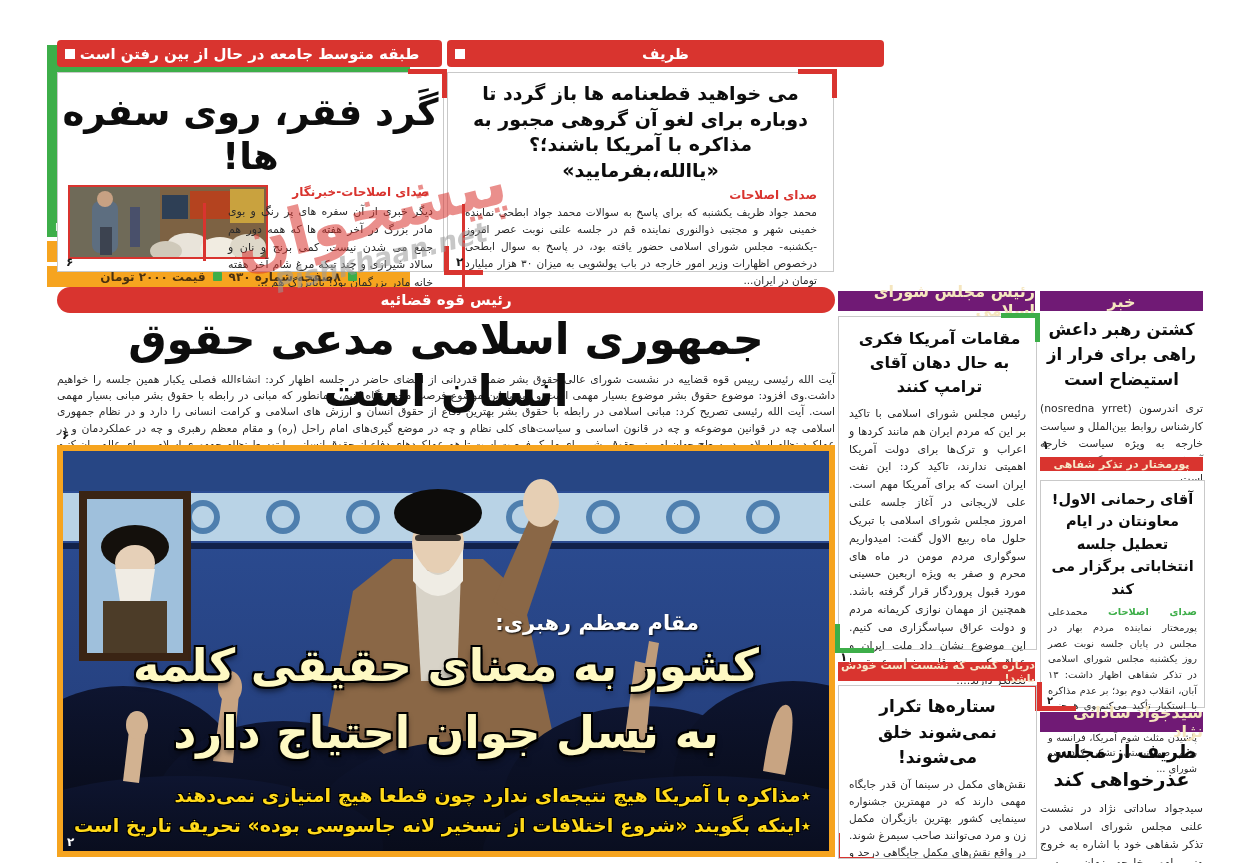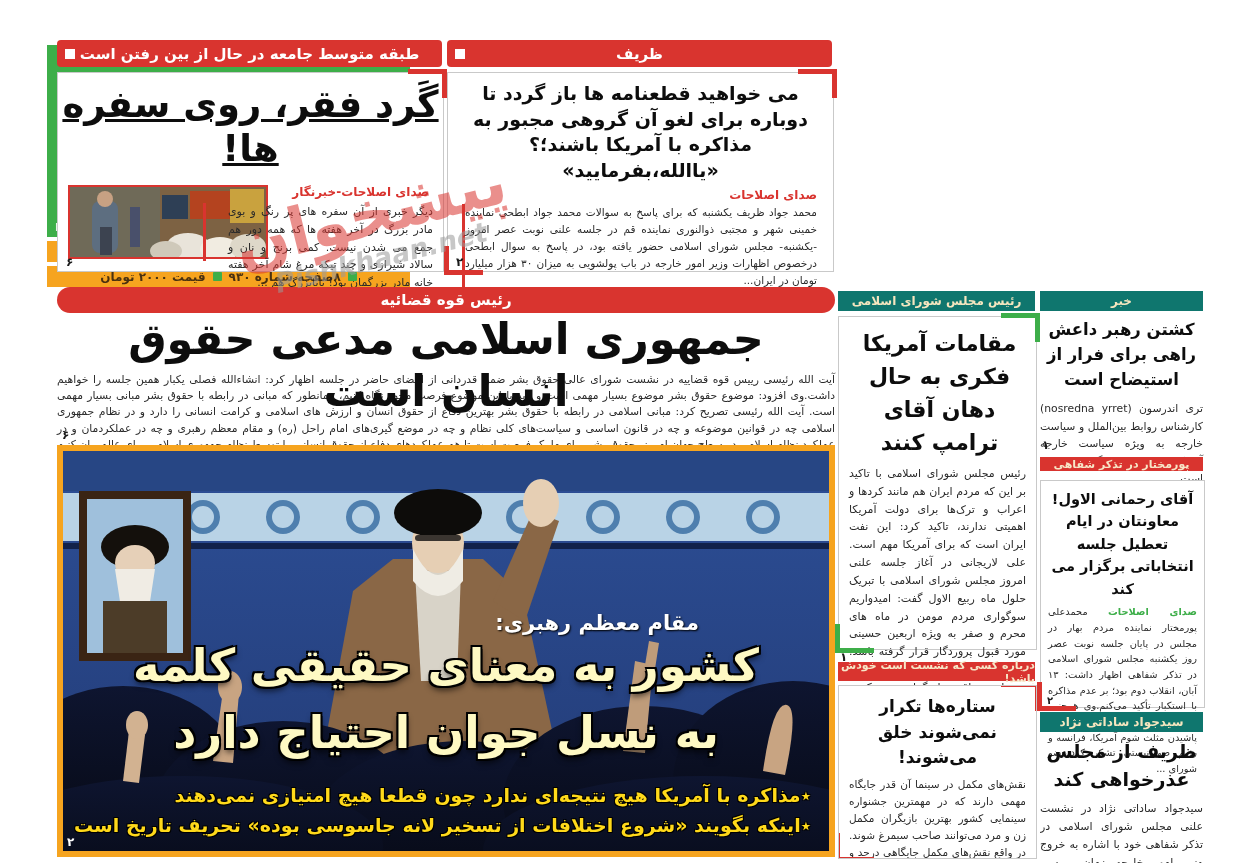--- a/index.html
+++ b/index.html
@@ -21,22 +21,22 @@
   .masthead .site{position:absolute;bottom:4px;right:10px;font-size:15px;direction:ltr;}
   .datebar{left:47px;width:363px;height:21px;background:#F6A41F;color:#4a3110;
     font-size:12px;font-weight:bold;display:flex;align-items:center;justify-content:center;gap:7px;}
   .datebar.b1{top:241px;}
   .datebar.b2{top:266px;}
   .gsq{display:inline-block;width:9px;height:9px;background:#3DAE49;border-radius:1px;}
   
   .redbar{background:#D9342F;color:#fff;display:flex;align-items:center;justify-content:center;
     font-weight:bold;border-radius:4px;}
   .wsq{position:absolute;left:8px;top:50%;transform:translateY(-50%);width:10px;height:10px;background:#fff;}
-  .greenhead{background:#0f766e;color:#f5e6bf;display:flex;align-items:center;justify-content:center;
-    font-size:12px;font-weight:bold;}
+  .greenhead{background:#701a75;color:#f5e6bf;display:flex;align-items:center;justify-content:center;
+    font-size:16px;font-weight:bold;}
   .redhead{background:#D9342F;color:#f7e7c8;display:flex;align-items:center;justify-content:center;
     font-size:11px;font-weight:bold;}
   
   .artbox{border:1px solid #c9c9c9;background:#fff;}
   .corner{position:absolute;width:34px;height:24px;}
   .corner.tr{top:-4px;right:-4px;border-top:5px solid;border-right:5px solid;}
   .corner.bl{bottom:-4px;left:-4px;border-bottom:5px solid;border-left:5px solid;}
   .corner.red{border-color:#D9342F;}
   .corner.green{border-color:#3DAE49;}
   .headline-xl{font-weight:900;text-align:center;line-height:1.2;color:#0d0d0d;}
@@ -84,21 +84,21 @@
     <span class="gsq"></span>
     <span>قیمت ۲۰۰۰ تومان</span>
   </div>
 
   <div class="abs redbar" style="left:57px;top:40px;width:385px;height:27px;font-size:15px;">
     <span class="wsq"></span>
     <span>طبقه متوسط جامعه در حال از بین رفتن است</span>
   </div>
   <div class="abs artbox" style="left:57px;top:72px;width:385px;height:198px;">
     <span class="corner tr red"></span>
-    <div class="headline-xl" style="font-size:37px;margin-top:10px;text-decoration:underline;">گَرد فقر، روی سفره ها!</div>
+    <div class="headline-xl" style="font-size:37px;margin-top:18px;">گَرد فقر، روی سفره ها!</div>
 
     <div class="abs" style="left:10px;top:112px;width:200px;height:74px;border:2px solid #D9342F;box-sizing:border-box;">
       <svg width="100%" height="100%" viewBox="0 0 196 70" preserveAspectRatio="none">
         <rect width="196" height="70" fill="#6f6a58"></rect>
         <rect x="90" width="106" height="70" fill="#7d6243"></rect>
         <rect x="120" y="4" width="40" height="28" fill="#b4431f"></rect>
         <rect x="160" y="2" width="34" height="34" fill="#c9a23e"></rect>
         <rect x="92" y="8" width="26" height="24" fill="#2e3f55"></rect>
         <ellipse cx="118" cy="60" rx="22" ry="14" fill="#e9e4da"></ellipse>
         <ellipse cx="150" cy="62" rx="20" ry="12" fill="#f1ece1"></ellipse>
@@ -108,21 +108,21 @@
         <circle cx="35" cy="12" r="8" fill="#c7a183"></circle>
         <rect x="30" y="40" width="12" height="28" fill="#3c4350"></rect>
         <rect x="60" y="20" width="10" height="40" fill="#49506b"></rect>
       </svg>
     </div>
     <div class="abs byline-red" style="right:14px;top:112px;">صدای اصلاحات-خبرنگار</div>
     <div class="abs body-sm vline-red" style="right:10px;top:130px;width:205px;height:58px;padding-left:22px;">دیگر خبری از آن سفره های پر رنگ و بوی مادر بزرگ در آخر هفته ها که همه دور هم جمع می شدن نیست. کمی برنج و نان و سالاد شیرازی و چند تیکه مرغ شام آخر هفته خانه مادر بزرگمان بود! بابابزرگ هم ...</div>
     <div class="abs pgnum" style="left:8px;bottom:2px;">۶</div>
   </div>
 
-  <div class="abs redbar" style="left:447px;top:40px;width:385px;height:27px;font-size:15px;">
+  <div class="abs redbar" style="left:447px;top:40px;width:437px;height:27px;font-size:15px;">
     <span class="wsq"></span>
     <span>ظریف</span>
   </div>
   <div class="abs artbox" style="left:447px;top:72px;width:385px;height:198px;">
     <span class="corner tr red"></span>
     <span class="corner bl red"></span>
     <div class="headline-xl" style="font-size:19px;margin:8px 14px 0 14px;line-height:1.35;">می خواهید قطعنامه ها باز گردد تا دوباره برای لغو آن گروهی مجبور به مذاکره با آمریکا باشند؛؟ «یاالله،بفرمایید»</div>
     <div class="byline-red" style="margin:4px 16px 0 0;text-align:right;">صدای اصلاحات</div>
     <div class="body-sm vline-red" style="margin:2px 16px 0 14px;font-size:10.5px;">محمد جواد ظریف یکشنبه که برای پاسخ به سوالات محمد جواد ابطحی نماینده خمینی شهر و مجتبی ذوالنوری نماینده قم در جلسه علنی نوبت عصر امروز -یکشنبه- مجلس شورای اسلامی حضور یافته بود، در پاسخ به سوال ابطحی درخصوص اظهارات وزیر امور خارجه در باب پولشویی به میزان ۳۰ هزار میلیارد تومان در ایران...</div>
     <div class="abs pgnum" style="left:8px;bottom:2px;">۲</div>
@@ -214,21 +214,21 @@
       <div class="abs pgnum" style="left:4px;bottom:2px;color:#fff;">۲</div>
     </div>
   </div>
 
   <div class="abs greenhead" style="left:838px;top:291px;width:197px;height:20px;">
     <span>رئیس مجلس شورای اسلامی</span>
   </div>
   <div class="abs artbox" style="left:838px;top:316px;width:197px;height:332px;">
     <span class="corner tr green"></span>
     <span class="corner bl green"></span>
-    <div class="headline-xl" style="font-size:22px;margin:10px 8px 6px 12px;line-height:1.5;">مقامات آمریکا فکری به حال دهان آقای ترامپ کنند</div>
+    <div class="headline-xl" style="font-size:16px;margin:10px 8px 6px 12px;line-height:1.5;">مقامات آمریکا فکری به حال دهان آقای ترامپ کنند</div>
     <div class="body-sm" style="margin:0 10px;font-size:11px;">رئیس مجلس شورای اسلامی با تاکید بر این که مردم ایران هم مانند کردها و اعراب و ترک‌ها برای دولت آمریکا اهمیتی ندارند، تاکید کرد: این نفت ایران است که برای آمریکا مهم است. علی لاریجانی در آغاز جلسه علنی امروز مجلس شورای اسلامی با تبریک حلول ماه ربیع الاول گفت: امیدواریم سوگواری مردم مومن در ماه های محرم و صفر به ویژه اربعین حسینی مورد قبول پروردگار قرار گرفته باشد. همچنین از مهمان نوازی کریمانه مردم و دولت عراق سپاسگزاری می کنیم. این موضوع نشان داد ملت ایران و عراق یک پیوند قلبی خیلی عمیق با یکدیگر دارند....</div>
   </div>
   <div class="abs pgnum" style="left:840px;top:650px;">۱</div>
 
   <div class="abs redhead" style="left:838px;top:662px;width:197px;height:19px;">
     <span>درباره کسی که نشست است خودش باشد!</span>
   </div>
   <div class="abs artbox cut" style="left:838px;top:685px;width:197px;height:172px;">
     <span class="corner tr red"></span>
     <span class="corner bl red"></span>

